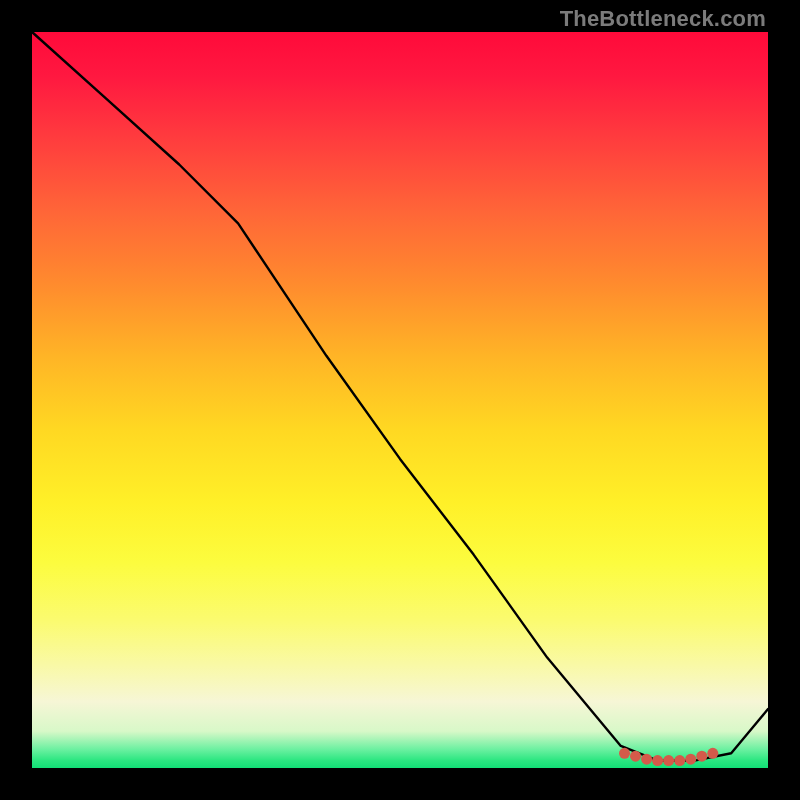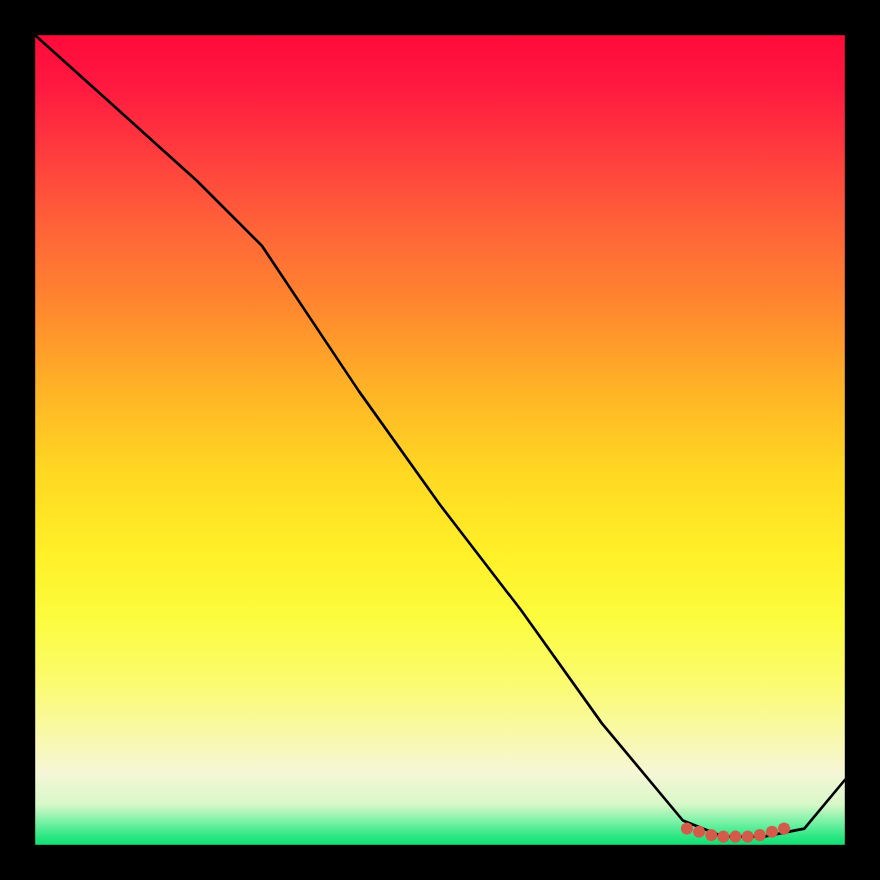--- a/index.html
+++ b/index.html
@@ -57,20 +57,21 @@
     font-weight: 600;
     color: #7b7b7b;
     letter-spacing: 0.2px;
   }
 </style>
 </head>
 <body>
 
 <div class="frame">
 
+  <div class="watermark">TheBottleneck.com</div>
 
   <div class="plot">
     <svg class="curve" viewBox="0 0 736 736" preserveAspectRatio="none">
       <path fill="none" stroke="#000000" stroke-width="2.4" stroke-linejoin="round" stroke-linecap="round" d="M0.0 0.0 L73.6 66.2 L147.2 132.5 L206.1 191.4 L294.4 323.8 L368.0 426.9 L441.6 522.6 L515.2 625.6 L588.8 713.9 L625.6 728.6 L662.4 728.6 L699.2 721.3 L736.0 677.1"></path>
       <g id="markers-group">
           <circle cx="592.5" cy="721.3" r="5.5" fill="#d45a4a"></circle>
           <circle cx="603.5" cy="724.2" r="5.5" fill="#d45a4a"></circle>
           <circle cx="614.6" cy="727.2" r="5.5" fill="#d45a4a"></circle>
           <circle cx="625.6" cy="728.6" r="5.5" fill="#d45a4a"></circle>
           <circle cx="636.6" cy="728.6" r="5.5" fill="#d45a4a"></circle>

